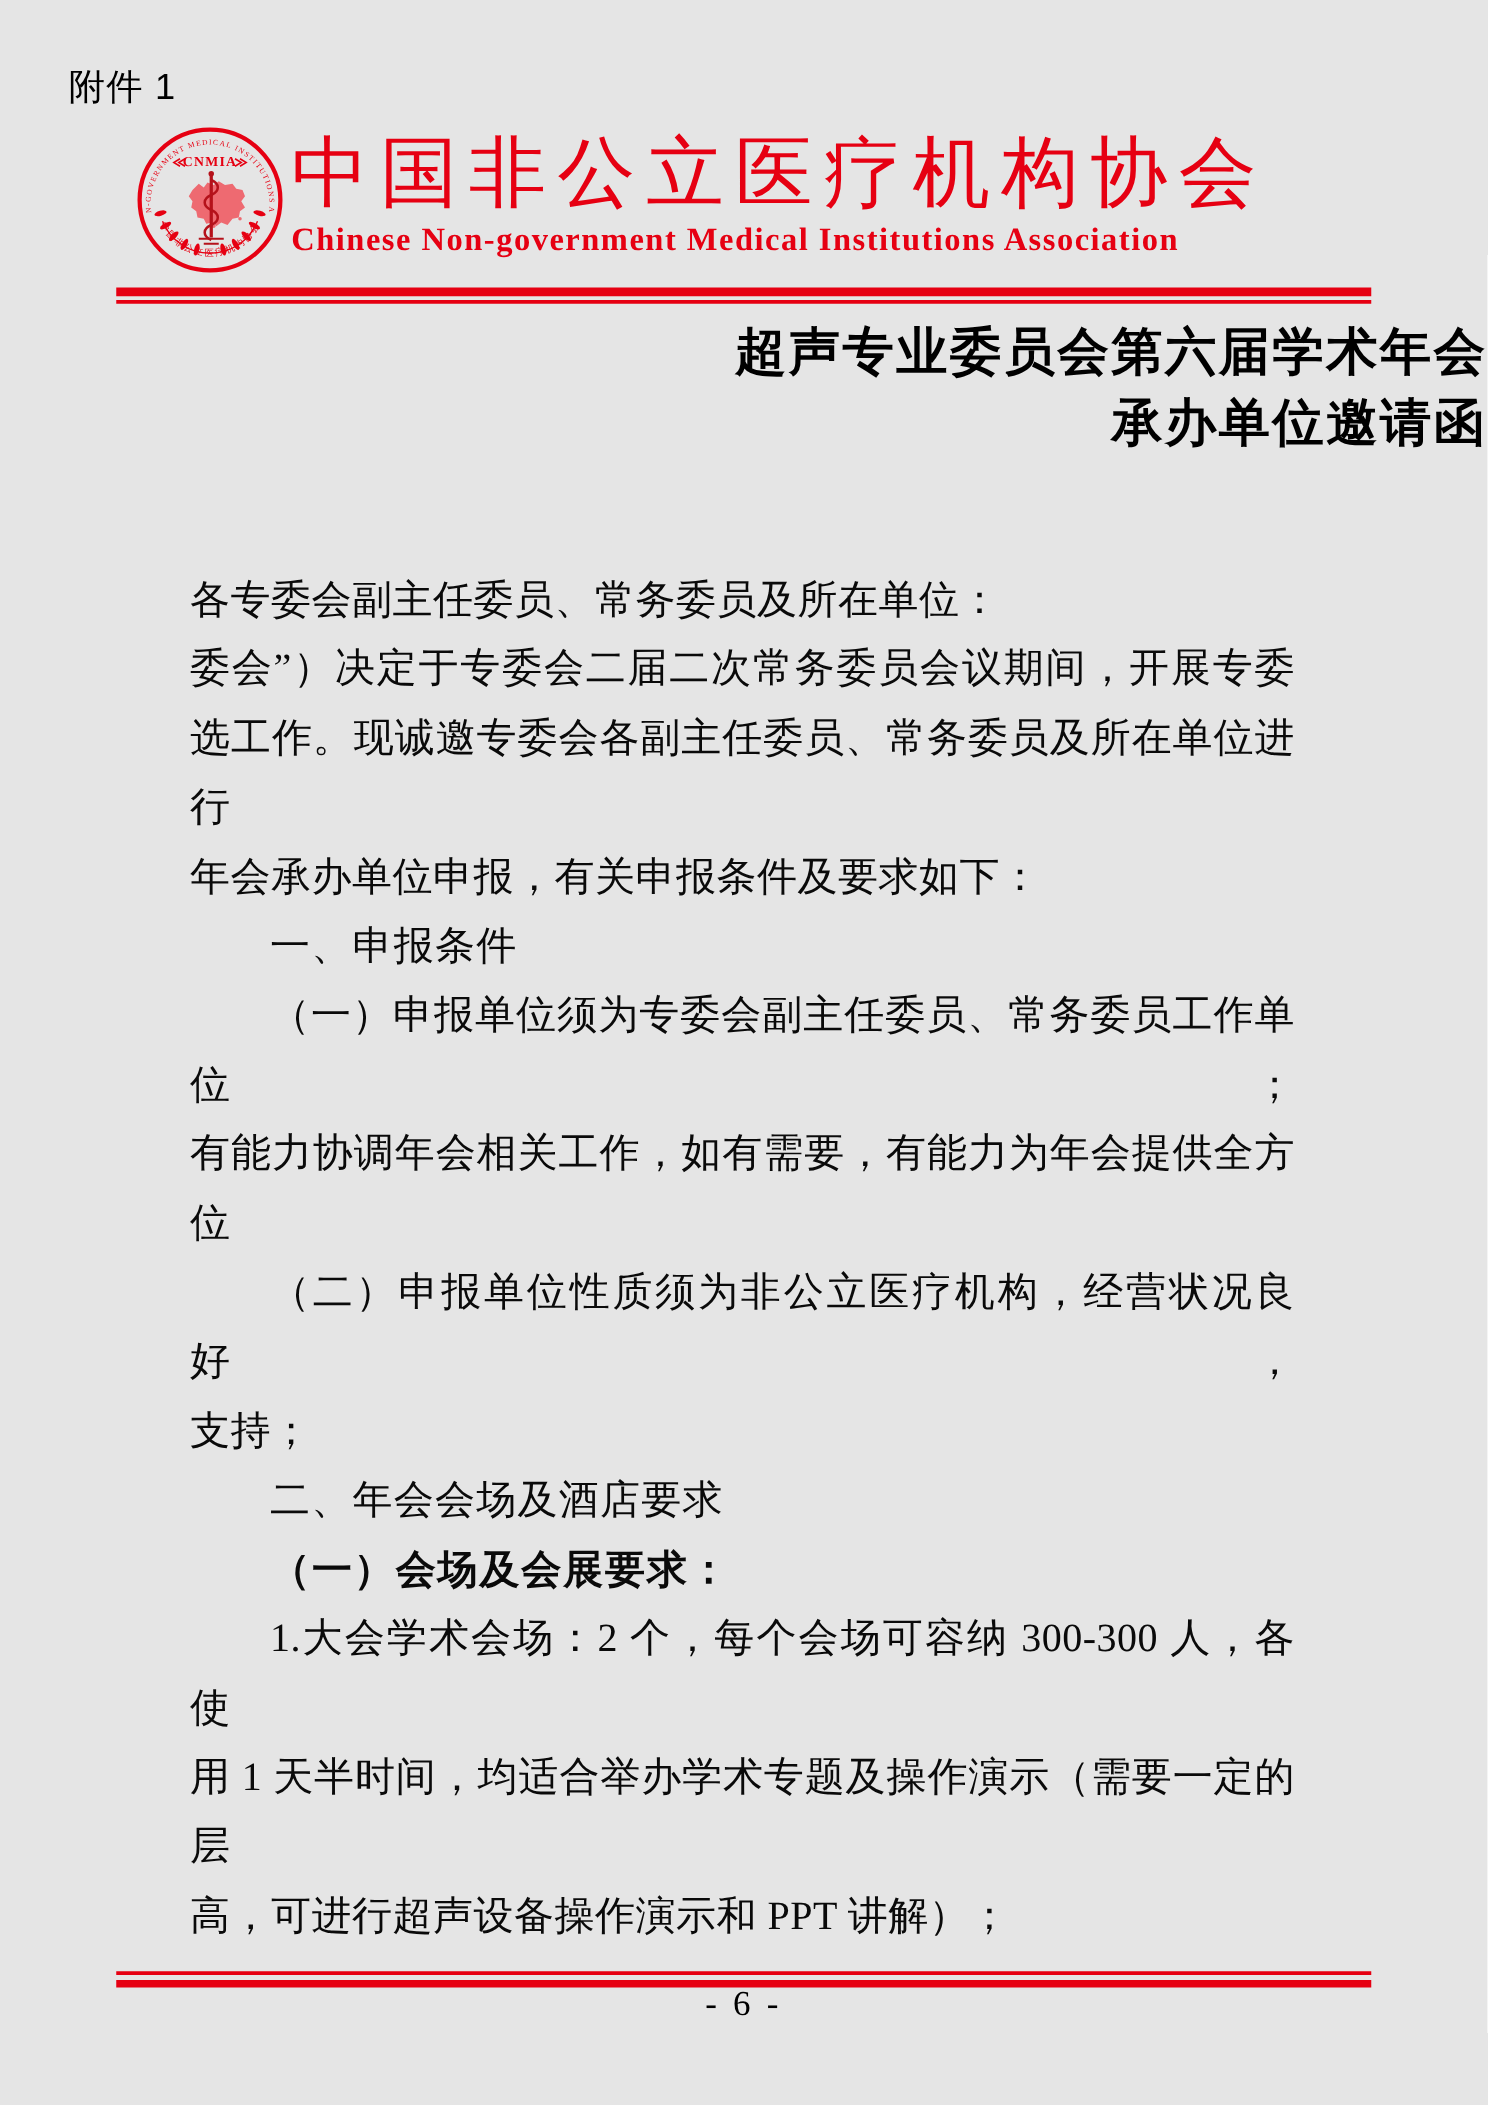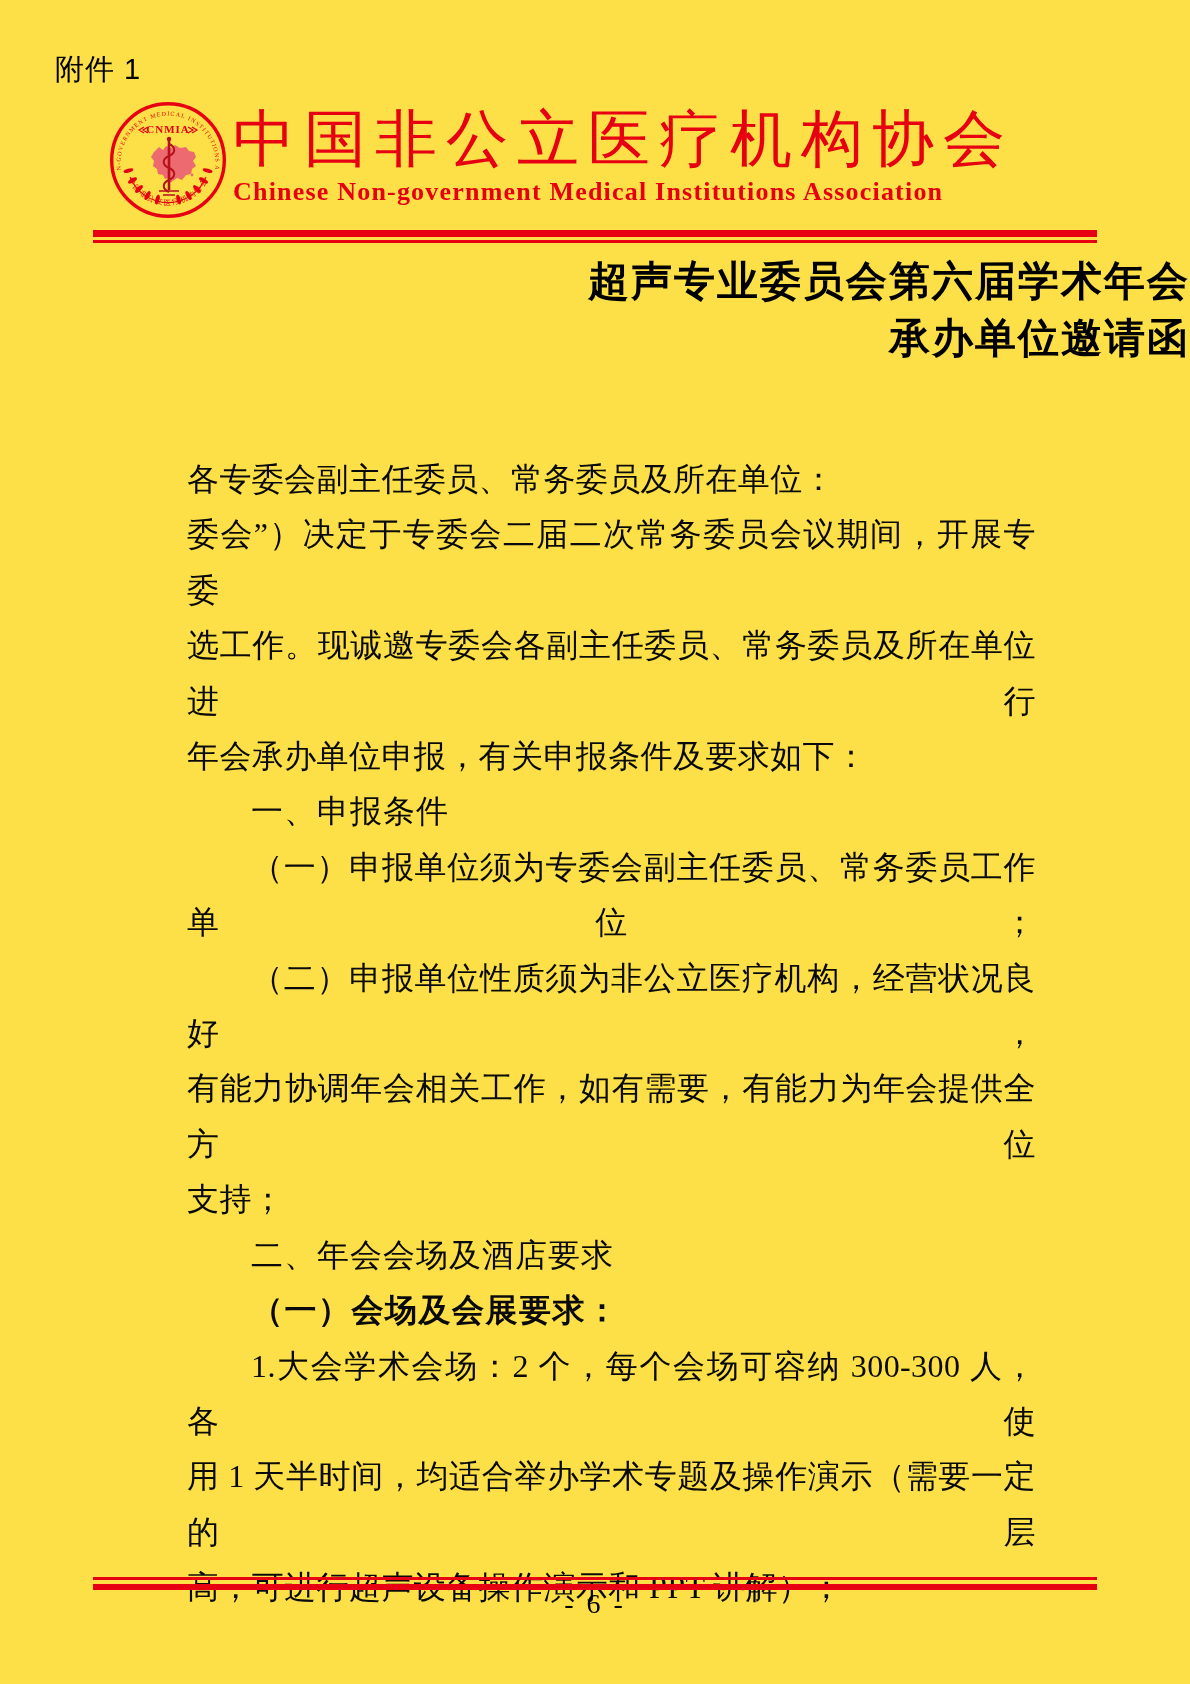--- a/index.html
+++ b/index.html
@@ -1,18 +1,18 @@
 <!DOCTYPE html>
 <html lang="zh" style="--accent: #e60012;"><head>
 <meta charset="utf-8">
 <style>
   html,body { margin:0; padding:0; background:#ffffff; }
   .page {
     position:relative; width:1190px; height:1684px; margin:0 auto;
-    background:#fde047; overflow:hidden; color:#111;
+    background:#e5e5e5; overflow:hidden; color:#111;
     font-family:"Liberation Serif", serif;
   }
   .attachment {
     position:absolute; left:55px; top:50px;
     font-family:"Liberation Sans", sans-serif;
     font-size:29px; color:#000; letter-spacing:1px;
   }
   .logo { position:absolute; left:108px; top:100px; width:120px; height:120px; }
   .org-cn {
     position:absolute; left:233px; top:98px; line-height:82px;
@@ -39,21 +39,21 @@
   .doc-title {
     position:absolute; left:0; top:253px; width:100%;
     text-align:right; font-family:"Liberation Sans", sans-serif;
     font-weight:700; font-size:41px; line-height:57px;
     letter-spacing:2px; color:#000;
   }
   .body-text {
     position:absolute; left:152px; top:452px; width:884px;
     font-size:32px; line-height:55.4px; letter-spacing:0.4px; color:#0a0a0a;
   }
-  .line { min-height:55.4px;margin-left:35px; }
+  .line { min-height:55.4px; }
   .line.indent { text-indent:64px; }
   .line.justify { text-align:justify; text-align-last:justify; text-justify:inter-character; }
   .line.heading { font-family:"Liberation Sans", sans-serif; font-weight:400; letter-spacing:1px; }
   .line.subheading { font-weight:700; letter-spacing:1.5px; }
   .page-num {
     position:absolute; left:0; top:1588px; width:100%;
     text-align:center; font-size:28px; letter-spacing:3px; color:#000;
     font-family:"Liberation Serif", serif;
   }
   svg text { font-family:"Liberation Serif", serif; }
@@ -127,22 +127,22 @@
   </div>
 
   <div class="body-text">
 
   <div class="line body">各专委会副主任委员、常务委员及所在单位：</div>
       <div class="line body justify">委会”）决定于专委会二届二次常务委员会议期间，开展专委</div>
       <div class="line body justify">选工作。现诚邀专委会各副主任委员、常务委员及所在单位进行</div>
       <div class="line body">年会承办单位申报，有关申报条件及要求如下：</div>
       <div class="line heading indent">一、申报条件</div>
       <div class="line body indent justify">（一）申报单位须为专委会副主任委员、常务委员工作单位；</div>
+      <div class="line body justify">有能力协调年会相关工作，如有需要，有能力为年会提供全方位</div>
       <div class="line body indent justify">（二）申报单位性质须为非公立医疗机构，经营状况良好，</div>
-      <div class="line body justify">有能力协调年会相关工作，如有需要，有能力为年会提供全方位</div>
       <div class="line body">支持；</div>
       <div class="line heading indent">二、年会会场及酒店要求</div>
       <div class="line subheading indent">（一）会场及会展要求：</div>
       <div class="line body indent justify">1.大会学术会场：2 个，每个会场可容纳 300-300 人，各使</div>
       <div class="line body justify">用 1 天半时间，均适合举办学术专题及操作演示（需要一定的层</div>
       <div class="line body">高，可进行超声设备操作演示和 PPT 讲解）；</div>
     </div>
 
   <div class="rule rule-bottom">
     <div class="bar thin"></div>

